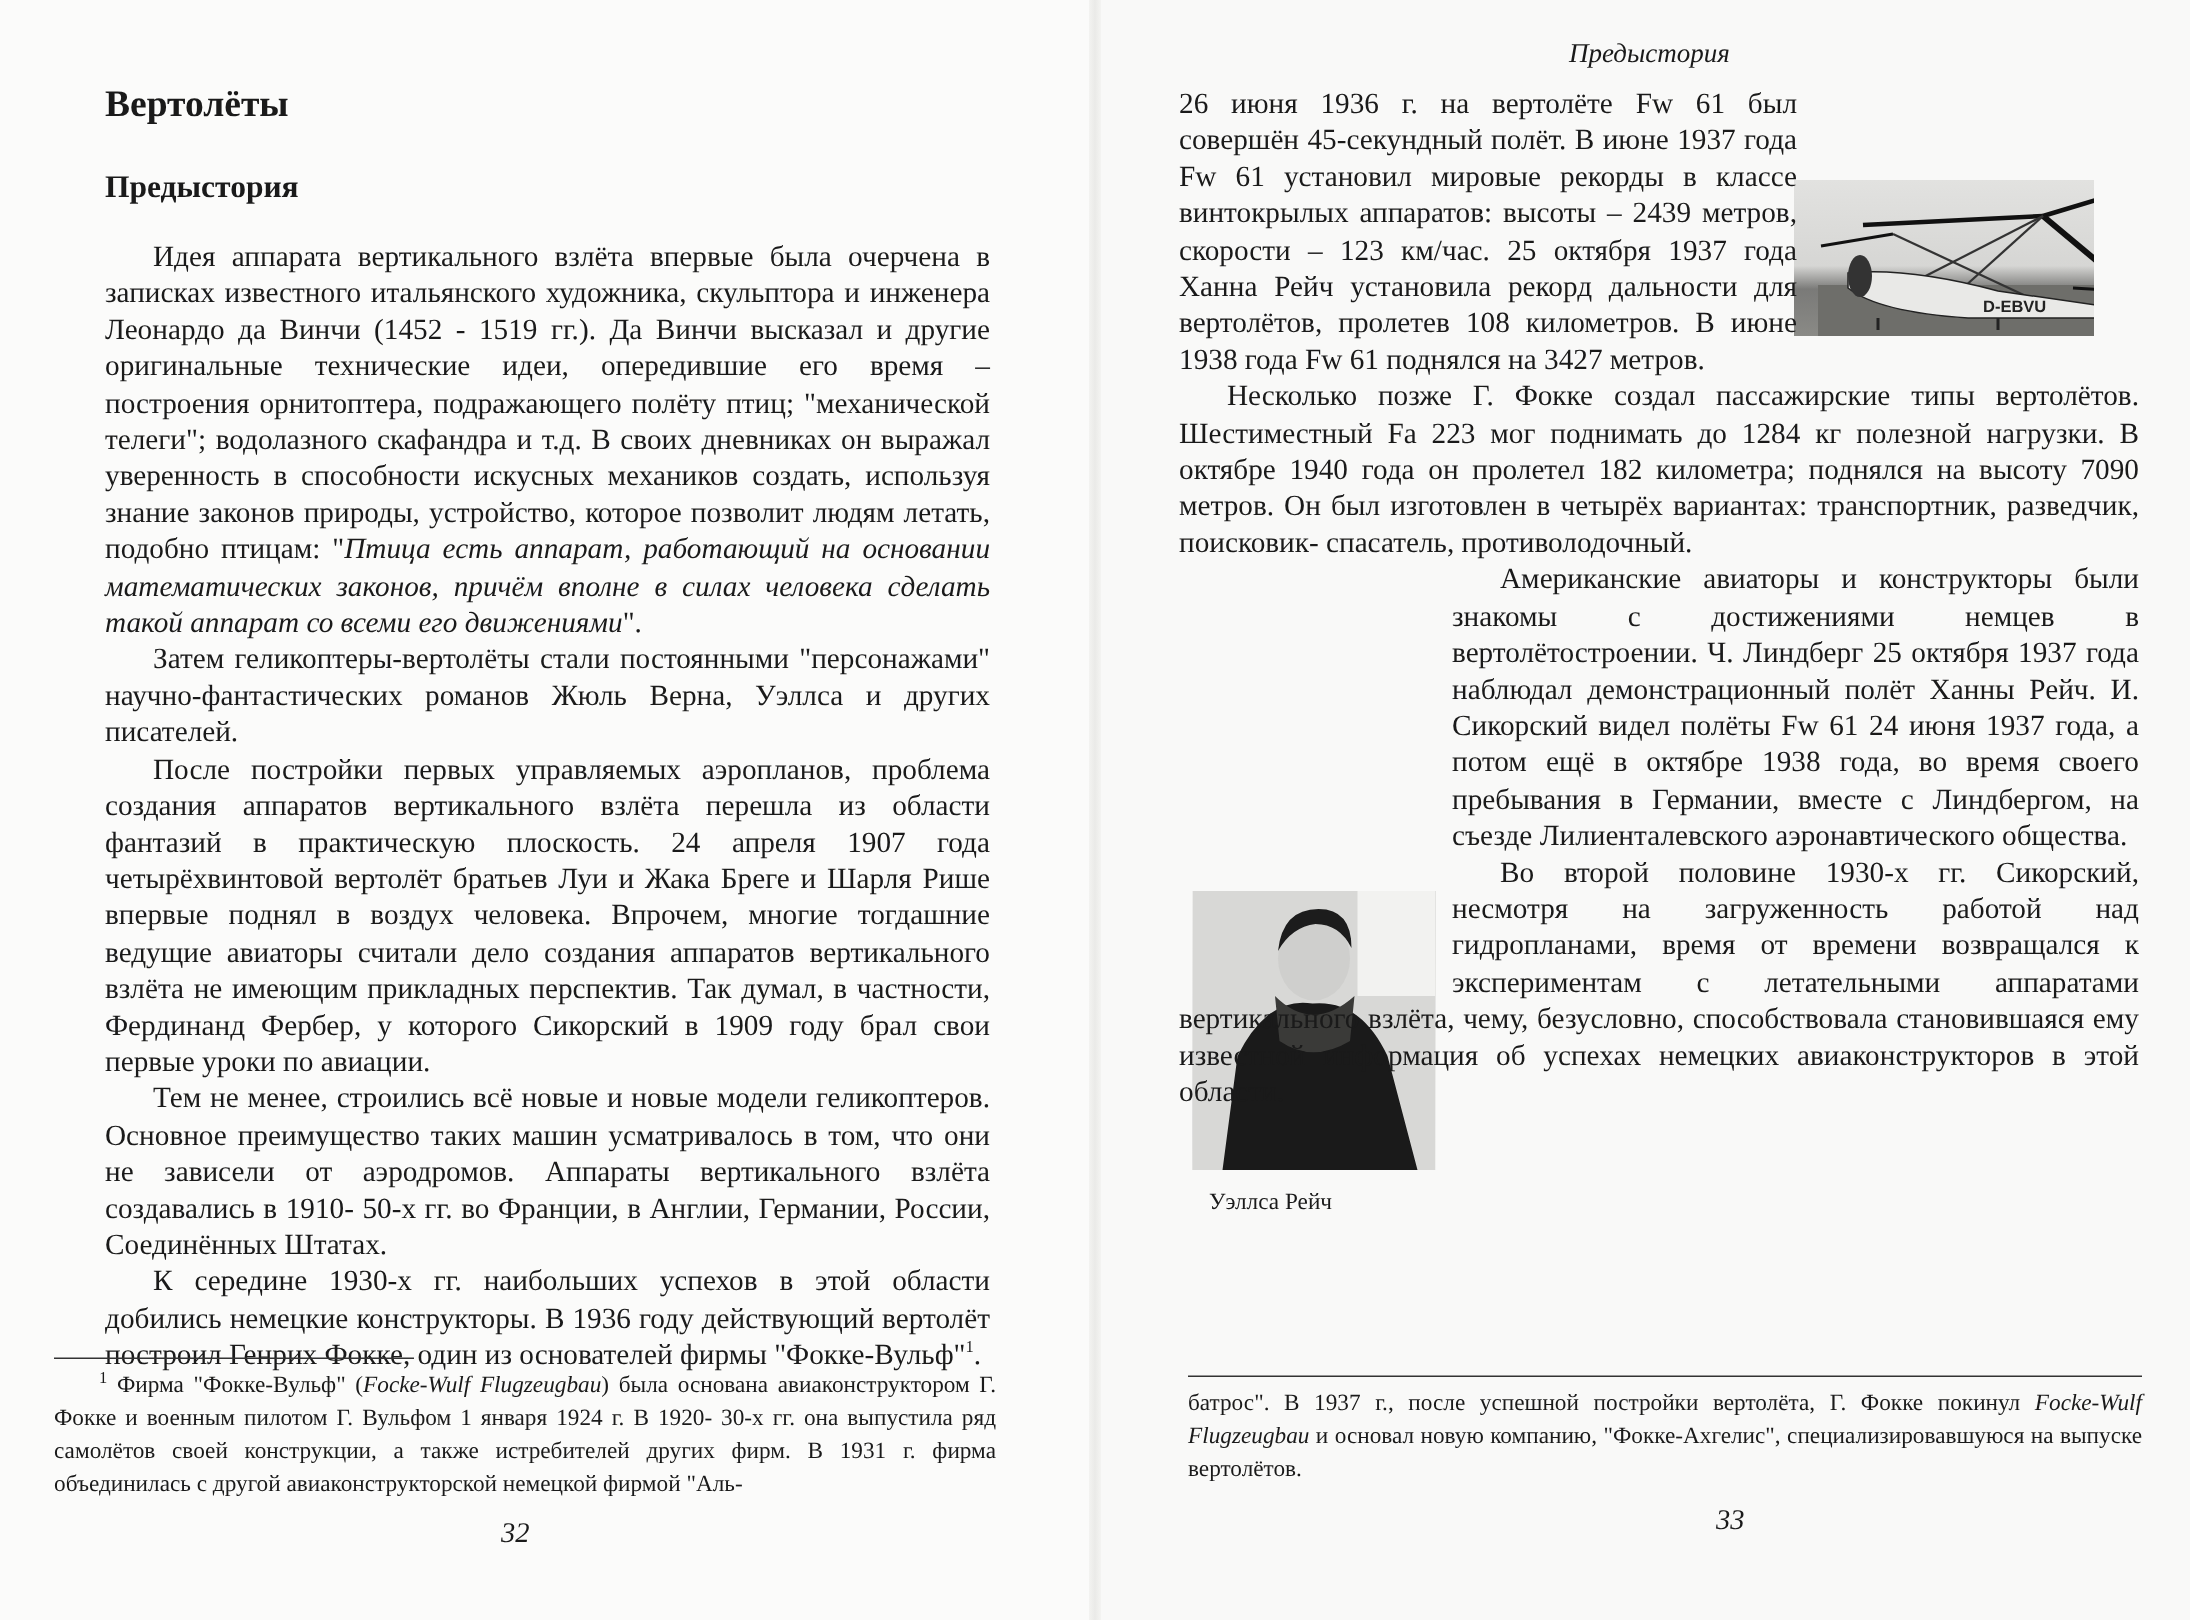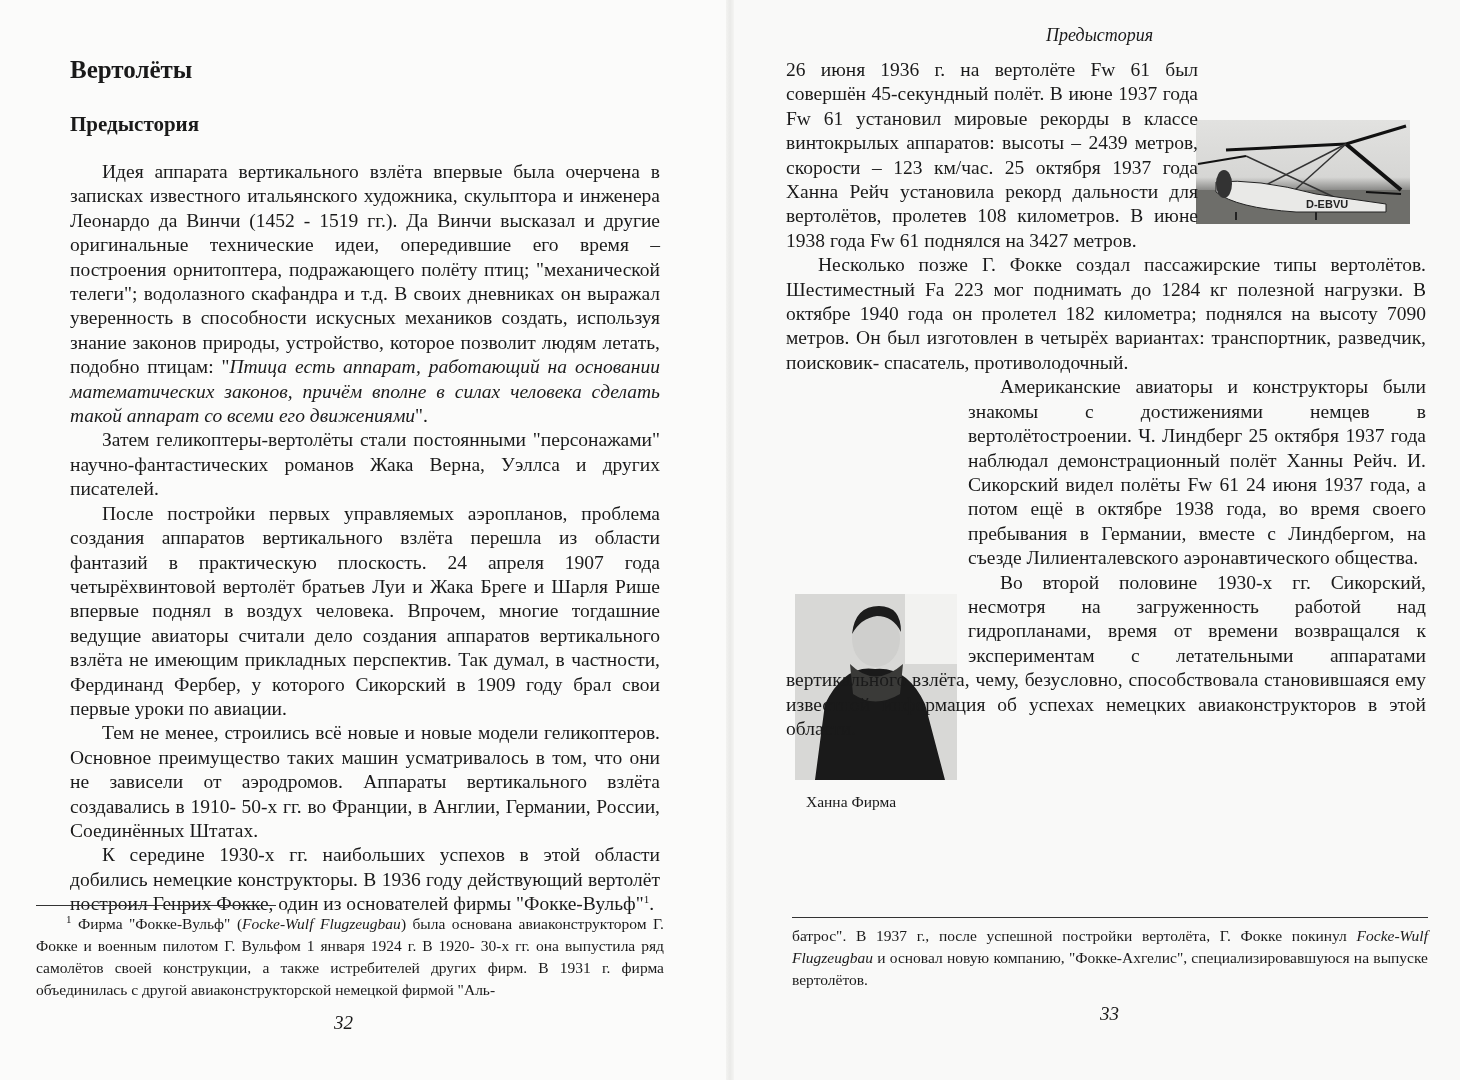--- a/index.html
+++ b/index.html
@@ -30,36 +30,36 @@
   em { font-style:italic; }
   sup { font-size:11px; vertical-align:super; line-height:0; }
 
   .running-head { position:absolute; left:1046px; top:25px; font-size:18px; font-style:italic; }
 
   .footnote-rule { position:absolute; height:1px; background:#333; }
   .footnote { position:absolute; font-size:15.5px; line-height:22px; text-align:justify; }
   .page-num { position:absolute; font-size:19px; font-style:italic; }
 
   .fig { position:absolute; overflow:hidden; }
-  .fig-heli { left:1196px; top:120px; width:214px; height:104px; background:linear-gradient(#e2e2e0 0%, #d6d6d4 55%, #7a7a78 70%, #8a8a86 100%); }
+  .fig-heli { left:1196px; top:120px; width:184px; height:104px; background:linear-gradient(#e2e2e0 0%, #d6d6d4 55%, #7a7a78 70%, #8a8a86 100%);padding-left:16px; }
   .fig-photo { left:795px; top:594px; width:162px; height:186px; background:linear-gradient(135deg,#e8e8e6 0%, #c9c9c7 45%, #f0f0ee 100%); }
   .caption { position:absolute; left:806px; top:793px; font-size:15.5px; }
 </style>
 </head>
 <body>
 
 <div class="spread">
 
   <div class="page page-left">
     <h1 class="chapter">Вертолёты</h1>
     <h2 class="section">Предыстория</h2>
 
     <div class="text-col left-col" style="top:160px;">
       <p><span>Идея аппарата вертикального взлёта впервые была очерчена в записках известного итальянского художника, скульптора и инженера Леонардо да Винчи (1452 - 1519 гг.). Да Винчи высказал и другие оригинальные технические идеи, опередившие его время – построения орнитоптера, подражающего полёту птиц; "механической телеги"; водолазного скафандра и т.д. В своих дневниках он выражал уверенность в способности искусных механиков создать, используя знание законов природы, устройство, которое позволит людям летать, подобно птицам: "</span><em>Птица есть аппарат, работающий на основании математических законов, причём вполне в силах человека сделать такой аппарат со всеми его движениями</em><span>".</span></p>
-      <p>Затем геликоптеры-вертолёты стали постоянными "персонажами" научно-фантастических романов Жака Верна, Уэллса и других писателей.</p>
+      <p>Затем геликоптеры-вертолёты стали постоянными "персонажами" научно-фантастических романов Жюль Верна, Уэллса и других писателей.</p>
       <p>После постройки первых управляемых аэропланов, проблема создания аппаратов вертикального взлёта перешла из области фантазий в практическую плоскость. 24 апреля 1907 года четырёхвинтовой вертолёт братьев Луи и Жака Бреге и Шарля Рише впервые поднял в воздух человека. Впрочем, многие тогдашние ведущие авиаторы считали дело создания аппаратов вертикального взлёта не имеющим прикладных перспектив. Так думал, в частности, Фердинанд Фербер, у которого Сикорский в 1909 году брал свои первые уроки по авиации.</p>
       <p>Тем не менее, строились всё новые и новые модели геликоптеров. Основное преимущество таких машин усматривалось в том, что они не зависели от аэродромов. Аппараты вертикального взлёта создавались в 1910- 50-х гг. во Франции, в Англии, Германии, России, Соединённых Штатах.</p>
       <p><span>К середине 1930-х гг. наибольших успехов в этой области добились немецкие конструкторы. В 1936 году действующий вертолёт построил Генрих Фокке, один из основателей фирмы "Фокке-Вульф"</span><sup>1</sup><span>.</span></p>
     </div>
 
     <div class="footnote-rule" style="left:36px; top:905px; width:240px;"></div>
     <div class="footnote" style="left:36px; top:913px; width:628px;">
       <span style="padding-left:30px;"></span><sup>1</sup><span> Фирма "Фокке-Вульф" (</span><em>Focke-Wulf Flugzeugbau</em><span>) была основана авиаконструктором Г. Фокке и военным пилотом Г. Вульфом 1 января 1924 г. В 1920- 30-х гг. она выпустила ряд самолётов своей конструкции, а также истребителей других фирм. В 1931 г. фирма объединилась с другой авиаконструкторской немецкой фирмой "Аль-</span>
     </div>
     <div class="page-num" style="left:334px; top:1012px;">32</div>
@@ -95,29 +95,29 @@
 <div class="fig fig-photo">
   <svg width="162" height="186" viewBox="0 0 162 186">
     <rect width="162" height="186" fill="#d8d8d6"></rect>
     <rect x="110" y="0" width="52" height="70" fill="#f2f2f0"></rect>
     <path d="M20 186 L30 110 Q50 70 80 75 Q112 72 130 110 L150 186 Z" fill="#1a1a1a"></path>
     <path d="M55 70 Q80 95 108 70 L105 100 Q80 115 58 100 Z" fill="#3a3a38"></path>
     <ellipse cx="81" cy="45" rx="24" ry="28" fill="#cfcfcd"></ellipse>
     <path d="M57 40 Q60 12 84 12 Q106 12 106 38 Q98 22 82 22 Q66 24 57 40 Z" fill="#1c1c1c"></path>
   </svg>
 </div>
-<div class="caption">Ханна Фирма</div>
+<div class="caption">Уэллса Рейч</div>
 
 <div class="text-col" style="left:786px; top:58px; width:640px;">
   <div style="float:right; width:228px; height:172px;"></div>
   <p class="noindent">26 июня 1936 г. на вертолёте Fw 61 был совершён 45-секундный полёт. В июне 1937 года Fw 61 установил мировые рекорды в классе винтокрылых аппаратов: высоты – 2439 метров, скорости – 123 км/час. 25 октября 1937 года Ханна Рейч установила рекорд дальности для вертолётов, пролетев 108 километров. В июне 1938 года Fw 61 поднялся на 3427 метров.</p>
   <p>Несколько позже Г. Фокке создал пассажирские типы вертолётов. Шестиместный Fa 223 мог поднимать до 1284 кг полезной нагрузки. В октябре 1940 года он пролетел 182 километра; поднялся на высоту 7090 метров. Он был изготовлен в четырёх вариантах: транспортник, разведчик, поисковик- спасатель, противолодочный.</p>
   <div style="clear:both; height:0;"></div>
   <div style="float:left; width:182px; height:230px; margin-top:48px;"></div>
   <p>Американские авиаторы и конструкторы были знакомы с достижениями немцев в вертолётостроении. Ч. Линдберг 25 октября 1937 года наблюдал демонстрационный полёт Ханны Рейч. И. Сикорский видел полёты Fw 61 24 июня 1937 года, а потом ещё в октябре 1938 года, во время своего пребывания в Германии, вместе с Линдбергом, на съезде Лилиенталевского аэронавтического общества.</p>
   <p>Во второй половине 1930-х гг. Сикорский, несмотря на загруженность работой над гидропланами, время от времени возвращался к экспериментам с летательными аппаратами вертикального взлёта, чему, безусловно, способствовала становившаяся ему известной информация об успехах немецких авиаконструкторов в этой области.</p>
 </div>
 
 <div class="footnote-rule" style="left:792px; top:917px; width:636px;"></div>
 <div class="footnote" style="left:792px; top:925px; width:636px;">
   <span>батрос". В 1937 г., после успешной постройки вертолёта, Г. Фокке покинул </span><em>Focke-Wulf Flugzeugbau</em><span> и основал новую компанию, "Фокке-Ахгелис", специализировавшуюся на выпуске вертолётов.</span>
 </div>
-<div class="page-num" style="left:1100px; top:1003px;">33</div>
+<div class="page-num" style="left:1144px; top:1003px;">33</div>
 
 </body></html>

